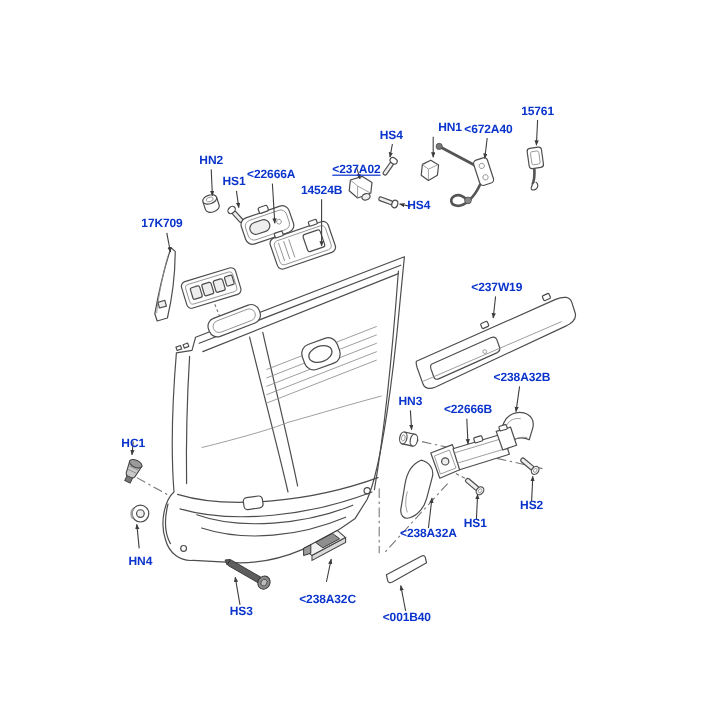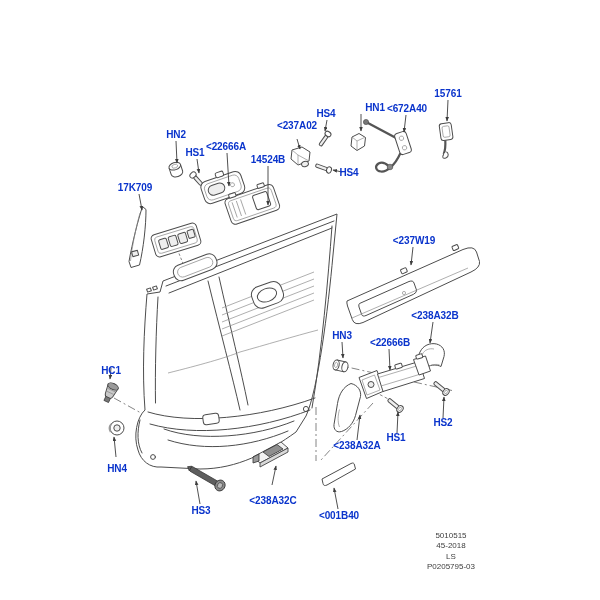--- a/index.html
+++ b/index.html
@@ -282,40 +282,34 @@
         <line x1="272" y1="485" x2="276" y2="466" stroke="#3c3c3c" stroke-width="0.9" marker-end="url(#arr)"></line>
       </g>
   </svg>
 
   <div id="label-layer">
       <div class="part-label" style="left: 135px; top: 187px; color: rgb(10, 52, 204);">17K709</div>
       <div class="part-label" style="left: 176px; top: 134px; color: rgb(10, 52, 204);">HN2</div>
       <div class="part-label" style="left: 195px; top: 152px; color: rgb(10, 52, 204);">HS1</div>
       <div class="part-label" style="left: 226px; top: 146px; color: rgb(10, 52, 204);">&lt;22666A</div>
       <div class="part-label" style="left: 268px; top: 159px; color: rgb(10, 52, 204);">14524B</div>
-      <div class="part-label" style="left: 297px; top: 125px; color: rgb(10, 52, 204);">&lt;237A02</div>
+      <div class="part-label" style="left: 297px; top: 142px; color: rgb(10, 52, 204); text-decoration: underline;">&lt;237A02</div>
       <div class="part-label" style="left: 326px; top: 113px; color: rgb(10, 52, 204);">HS4</div>
       <div class="part-label" style="left: 349px; top: 172px; color: rgb(10, 52, 204);">HS4</div>
       <div class="part-label" style="left: 361px; top: 107px; color: rgb(10, 52, 204); padding-left: 28px;">HN1</div>
       <div class="part-label" style="left: 407px; top: 108px; color: rgb(10, 52, 204); text-align: center;">&lt;672A40</div>
       <div class="part-label" style="left: 448px; top: 93px; color: rgb(10, 52, 204);">15761</div>
       <div class="part-label" style="left: 414px; top: 240px; color: rgb(10, 52, 204);">&lt;237W19</div>
       <div class="part-label" style="left: 435px; top: 315px; color: rgb(10, 52, 204);">&lt;238A32B</div>
       <div class="part-label" style="left: 342px; top: 335px; color: rgb(10, 52, 204);">HN3</div>
       <div class="part-label" style="left: 390px; top: 342px; color: rgb(10, 52, 204);">&lt;22666B</div>
       <div class="part-label" style="left: 443px; top: 422px; color: rgb(10, 52, 204);">HS2</div>
       <div class="part-label" style="left: 396px; top: 437px; color: rgb(10, 52, 204);">HS1</div>
       <div class="part-label" style="left: 357px; top: 445px; color: rgb(10, 52, 204);">&lt;238A32A</div>
       <div class="part-label" style="left: 339px; top: 515px; color: rgb(10, 52, 204);">&lt;001B40</div>
       <div class="part-label" style="left: 111px; top: 370px; color: rgb(10, 52, 204); text-align: right;">HC1</div>
       <div class="part-label" style="left: 117px; top: 468px; color: rgb(10, 52, 204); text-align: right;">HN4</div>
       <div class="part-label" style="left: 201px; top: 510px; color: rgb(10, 52, 204);">HS3</div>
       <div class="part-label" style="left: 273px; top: 490px; color: rgb(10, 52, 204); margin-top: 10px;">&lt;238A32C</div>
     </div>
 
-  <div id="doc-info">
-      <div>5010515</div>
-      <div>45-2018</div>
-      <div>LS</div>
-      <div>P0205795-03</div>
-    </div>
 
 </div>
 
 </body></html>

